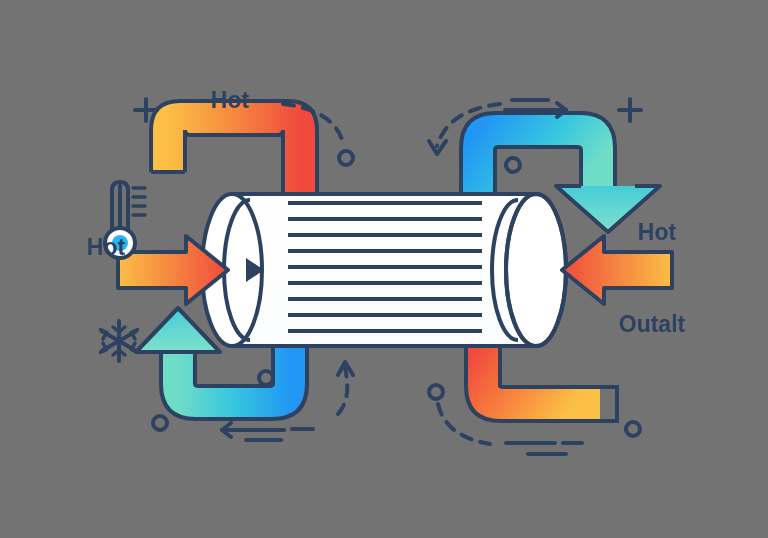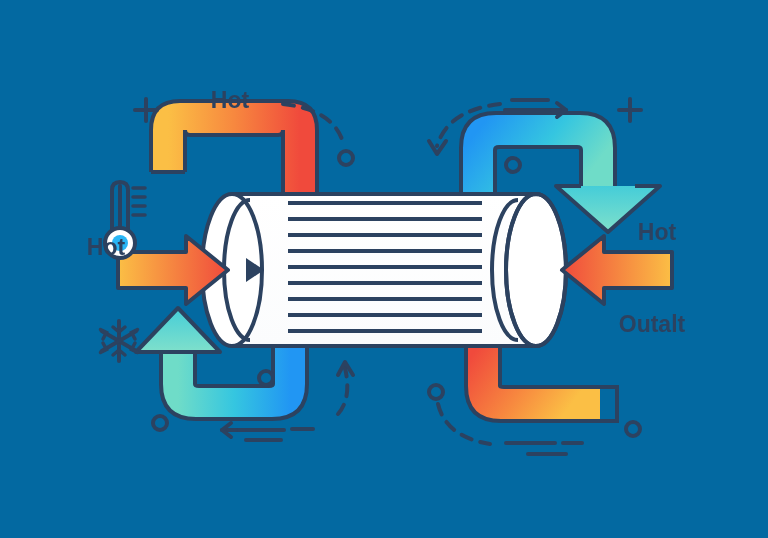--- a/index.html
+++ b/index.html
@@ -4,21 +4,21 @@
 <style>
   html, body {
     margin: 0;
     padding: 0;
     background: #ffffff;
   }
   #stage {
     position: relative;
     width: 768px;
     height: 538px;
-    background: #0369a1;
+    background: #737373;
     overflow: hidden;
     font-family: "Liberation Sans", sans-serif;
     text-align: center;
   }
   #diagram {
     position: absolute;
     left: 0;
     top: 0;
   }
   .lbl {

